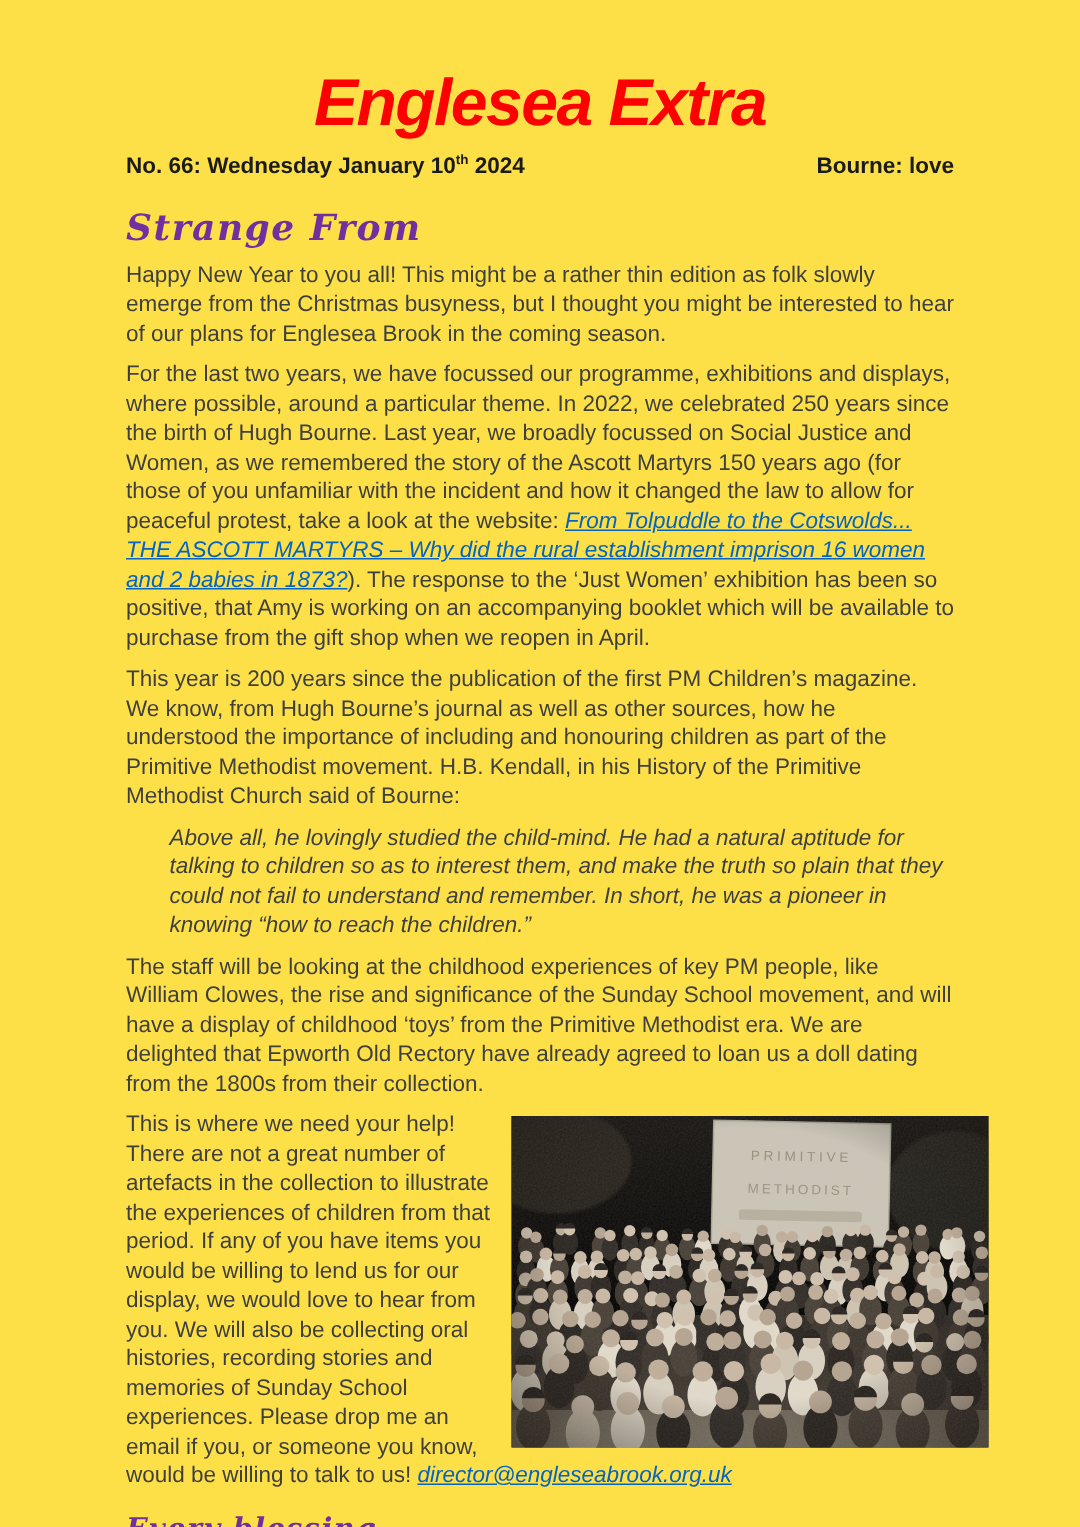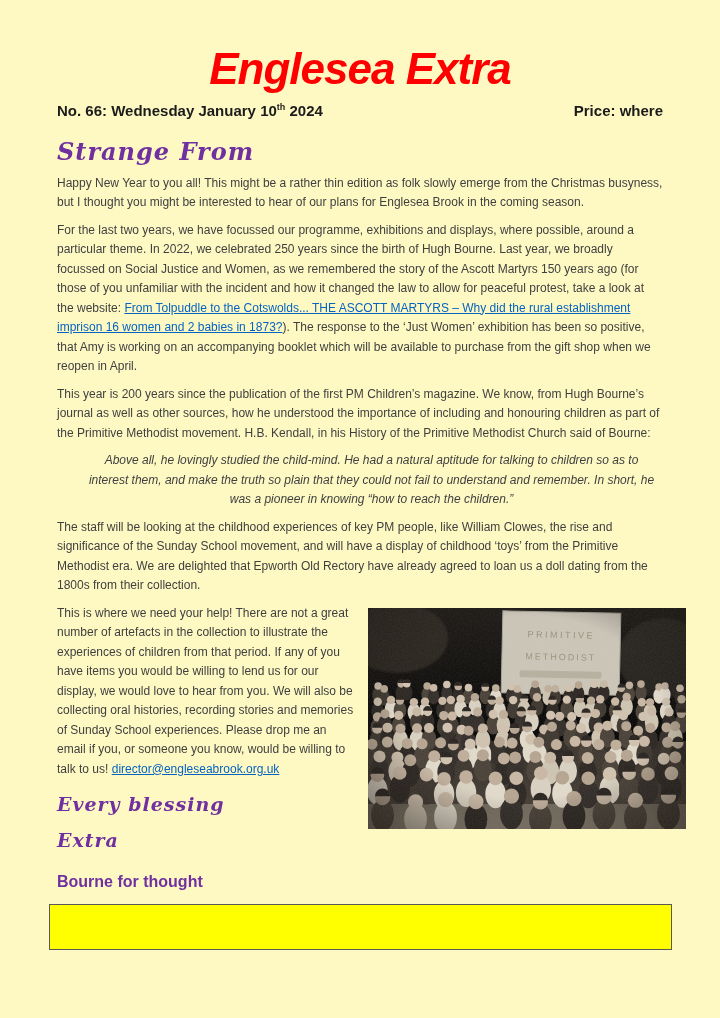--- a/index.html
+++ b/index.html
@@ -1,37 +1,37 @@
 <!DOCTYPE html>
 <html><head>
 <meta charset="utf-8">
 <style>
   html,body{margin:0;padding:0;background:#888;}
   .page{
-    position:relative;width:720px;height:1018px;margin:0 auto;background:#fef9c3;
-    padding:44px 57px 0;box-sizing:border-box;overflow:hidden;
+    position:relative;width:720px;height:1018px;margin:0 auto;background:#fde047;
+    padding:44px 84px 0;box-sizing:border-box;overflow:hidden;
     font-family:"Liberation Sans",sans-serif;color:#3f3f3f;
   }
   h1.masthead{
     margin:0;text-align:center;color:#ff0000;font-size:44px;line-height:1.15;
     font-style:italic;font-weight:bold;letter-spacing:-1px;
     font-family:"Liberation Sans",sans-serif;
   }
   .issue-row{
     display:flex;justify-content:space-between;align-items:flex-start;
     font-weight:bold;color:#1b1b1b;font-size:15px;margin-top:7px;
   }
   .issue-row sup{font-size:9px;vertical-align:super;line-height:0;}
   h2.script-heading{
     color:#7030a0;font-family:"DejaVu Serif",serif;font-style:italic;font-weight:bold;
     font-size:24px;margin:18px 0 0;letter-spacing:1px;
   }
-  p.body{font-size:12px;line-height:19.5px;margin:8px 0;}
-  p.quote{font-style:italic;margin-left:29px;margin-right:6px;text-align:center;}
-  a.link{color:#0563c1;text-decoration:underline;cursor:pointer;}
+  p.body{font-size:15px;line-height:19.5px;margin:8px 0;}
+  p.quote{font-style:italic;margin-left:29px;margin-right:6px;}
+  a.link{color:#0563c1;text-decoration:underline;cursor:pointer;font-style:italic;}
   .photo{
     float:right;width:318px;height:221px;margin:4px -23px 8px 13px;
     background:#1f1b18;
   }
   .photo svg{display:block;width:100%;height:100%;}
   p.signoff{
     font-family:"DejaVu Serif",serif;font-style:italic;font-weight:bold;
     color:#7030a0;font-size:19px;margin:14px 0 0;letter-spacing:1px;
   }
   h3.pause-heading{
@@ -45,21 +45,21 @@
 </style>
 </head>
 <body>
 
 <div class="page">
 
   <h1 class="masthead">Englesea Extra</h1>
 
   <div class="issue-row">
     <div><span>No. 66: Wednesday January 10</span><sup>th</sup><span> 2024</span></div>
-    <div>Price: where</div>
+    <div>Bourne: love</div>
   </div>
 
   <h2 class="script-heading">Strange From</h2>
 
   <p class="body">Happy New Year to you all! This might be a rather thin edition as folk slowly emerge from the Christmas busyness, but I thought you might be interested to hear of our plans for Englesea Brook in the coming season.</p>
 
   <p class="body"><span>For the last two years, we have focussed our programme, exhibitions and displays, where possible, around a particular theme. In 2022, we celebrated 250 years since the birth of Hugh Bourne. Last year, we broadly focussed on Social Justice and Women, as we remembered the story of the Ascott Martyrs 150 years ago (for those of you unfamiliar with the incident and how it changed the law to allow for peaceful protest, take a look at the website: </span><a class="link" href="#">From Tolpuddle to the Cotswolds... THE ASCOTT MARTYRS – Why did the rural establishment imprison 16 women and 2 babies in 1873?</a><span>). The response to the ‘Just Women’ exhibition has been so positive, that Amy is working on an accompanying booklet which will be available to purchase from the gift shop when we reopen in April.</span></p>
 
   <p class="body">This year is 200 years since the publication of the first PM Children’s magazine. We know, from Hugh Bourne’s journal as well as other sources, how he understood the importance of including and honouring children as part of the Primitive Methodist movement. H.B. Kendall, in his History of the Primitive Methodist Church said of Bourne:</p>
 

